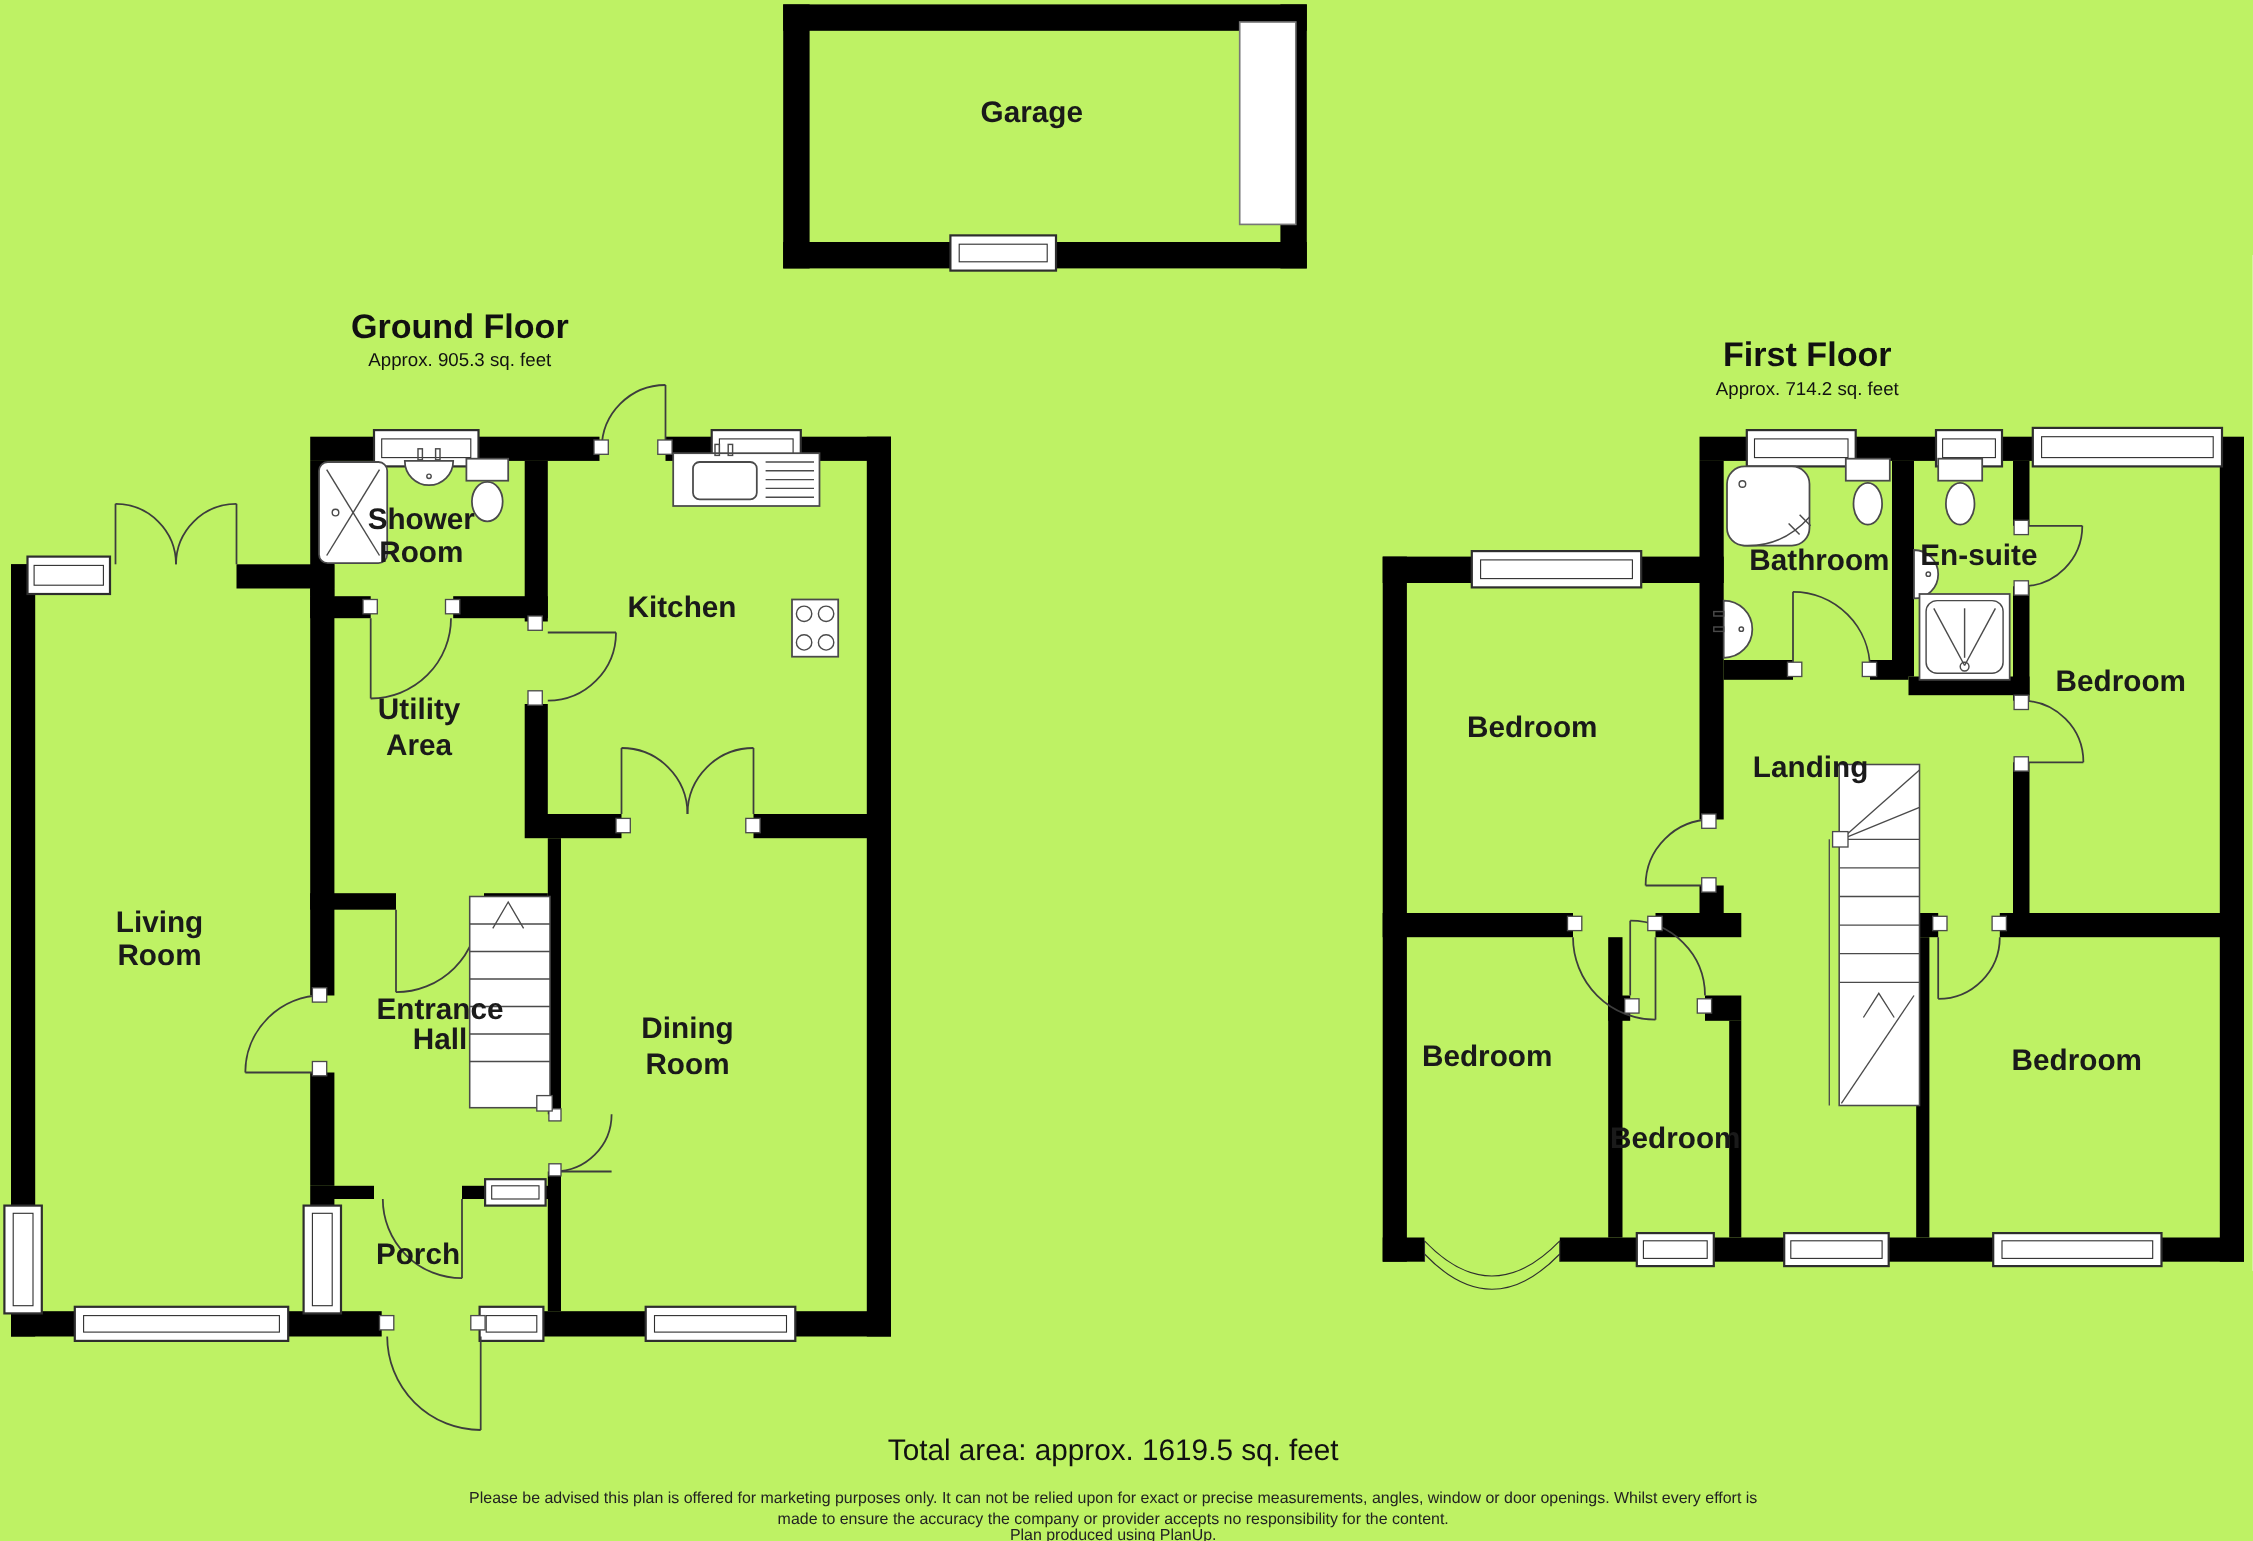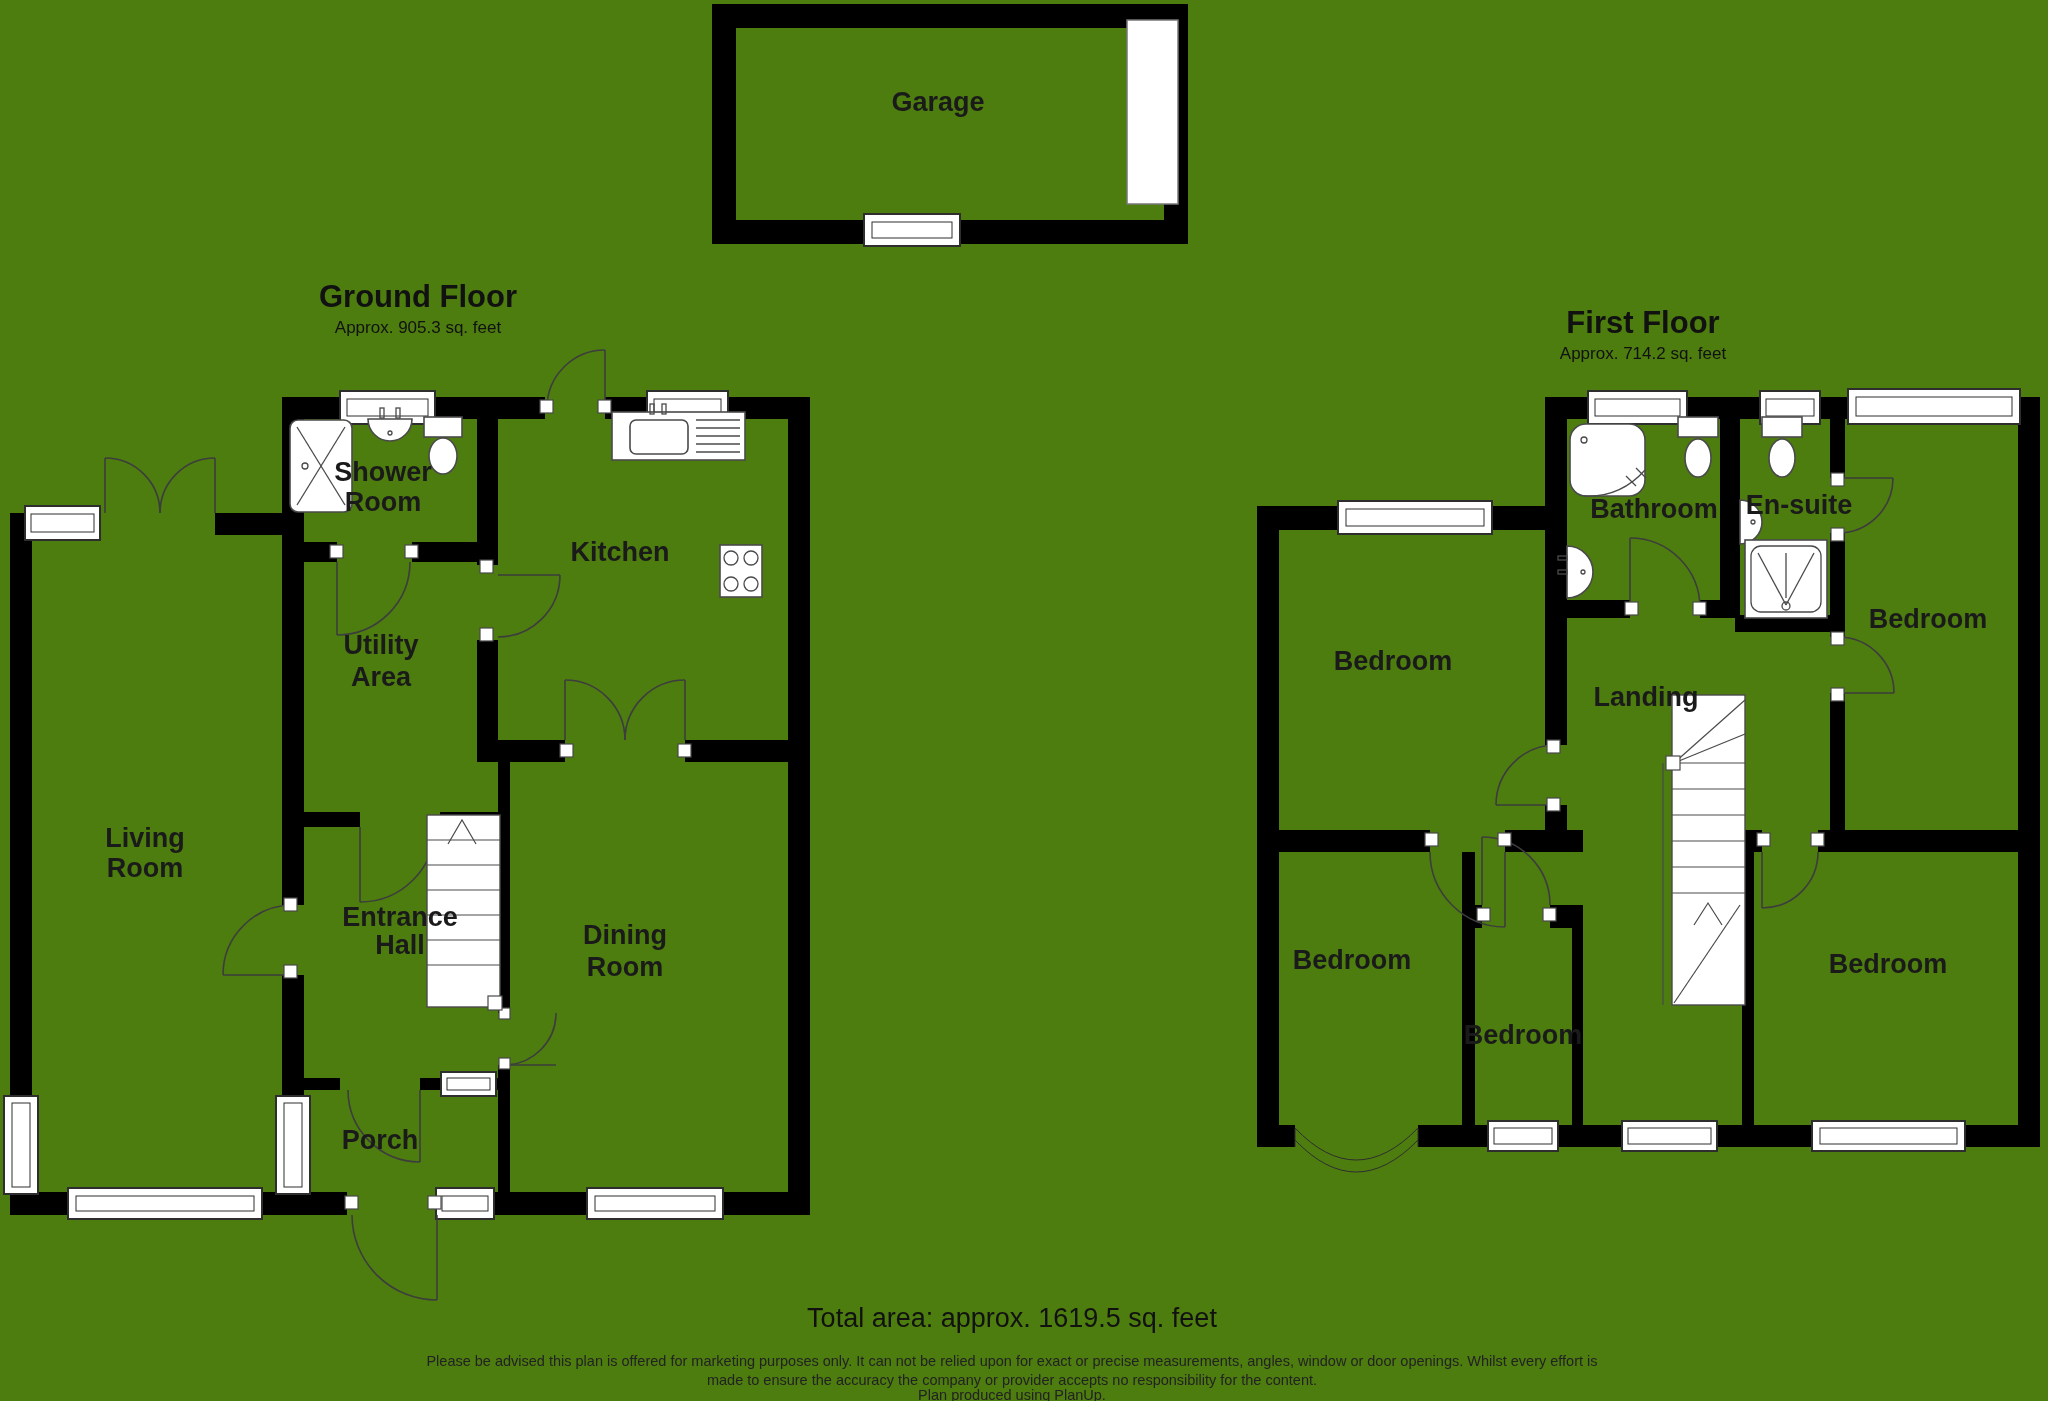--- a/index.html
+++ b/index.html
@@ -1,16 +1,16 @@
 <!DOCTYPE html>
 <html><head>
 <meta charset="utf-8">
 <style>
   html,body{margin:0;padding:0;background:#fff;}
-  .page{position:relative;width:2048px;height:1401px;background:#4d7c0f;overflow:hidden;
+  .page{position:relative;width:2048px;height:1401px;background:#bef264;overflow:hidden;
         font-family:"Liberation Sans", sans-serif;}
   svg{display:block}
   .wall{fill:#000;}
   .thinwall{fill:#000;}
   .win{fill:#fff;stroke:#2e2e2e;stroke-width:2;}
   .win2{fill:none;stroke:#2e2e2e;stroke-width:1;}
   .door{fill:none;stroke:#3d3d3d;stroke-width:1.6;}
   .leaf{stroke:#3d3d3d;stroke-width:1.6;}
   .fix{fill:#fff;stroke:#4a4a4a;stroke-width:1.6;}
   .fixl{fill:none;stroke:#4a4a4a;stroke-width:1.3;}

